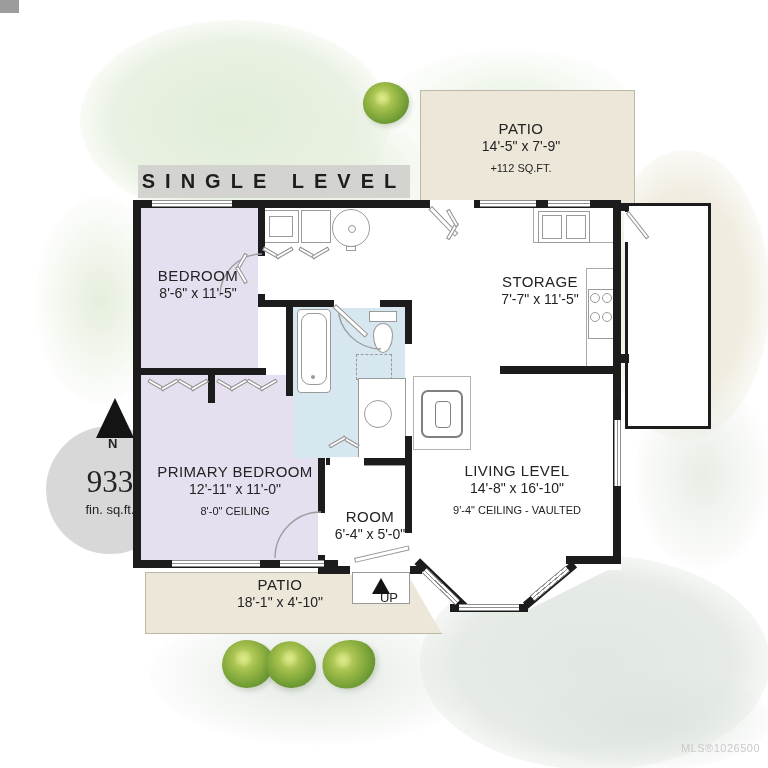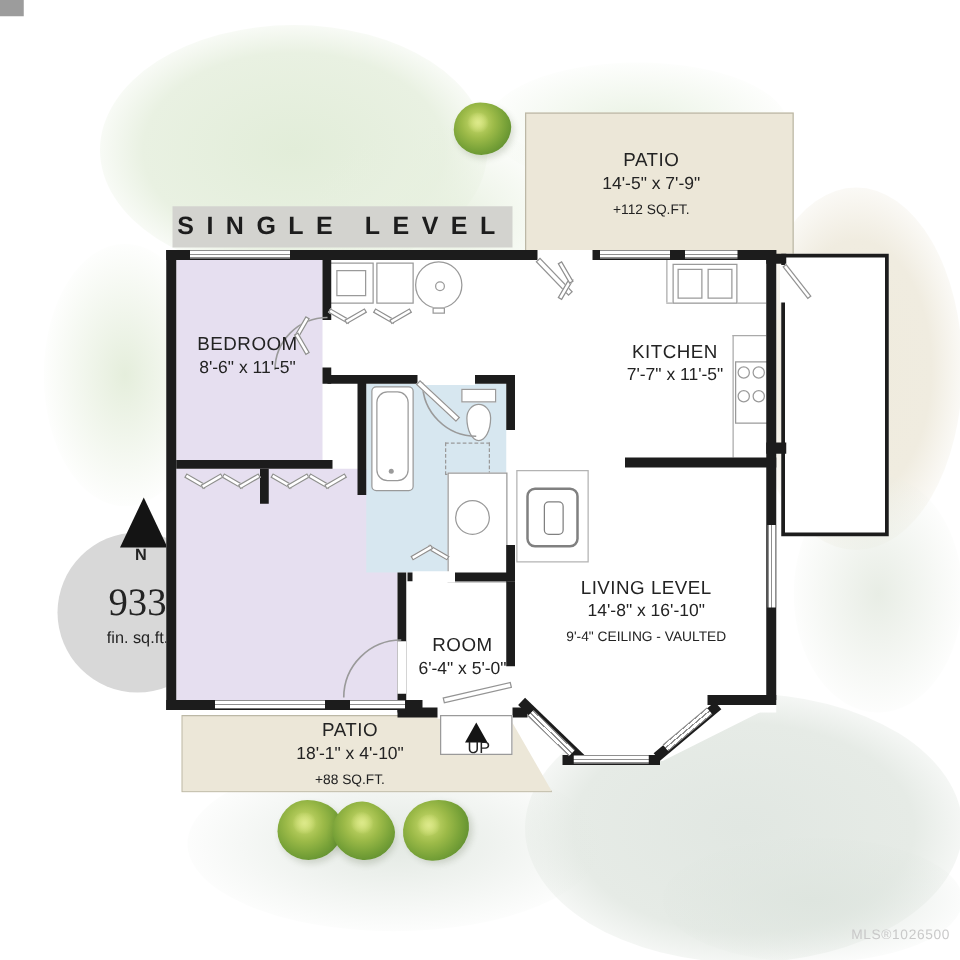--- a/index.html
+++ b/index.html
@@ -190,60 +190,64 @@
       <i class="l"></i>
       <i class="r"></i>
     </div>
   <div class="abs chev" style="left:438px;top:218px;transform:rotate(-90deg);">
       <i class="l"></i>
       <i class="r"></i>
     </div>
 
   <div class="abs fix" style="left:352px;top:572px;width:58px;height:32px;"></div>
   <div class="abs tri-up" style="left:372px;top:578px;"></div>
-  <div class="abs" style="left:368px;top:590px;width:30px;text-align:center;font-size:13px;">UP</div>
+  <div class="abs" style="left:368px;top:590px;width:30px;text-align:right;font-size:13px;">UP</div>
 
   <div class="abs banner" style="left:138px;top:165px;width:272px;height:33px;">
     <span>SINGLE LEVEL</span>
   </div>
 
   <div class="abs label" style="left:438px;top:119px;width:166px;">
     <div class="rname">PATIO</div>
     <div class="rdims">14'-5" x 7'-9"</div>
     <div class="rnote">+112 SQ.FT.</div>
   </div>
 
   <div class="abs label" style="left:135px;top:266px;width:126px;">
     <div class="rname">BEDROOM</div>
     <div class="rdims">8'-6" x 11'-5"</div>
   </div>
 
 
   <div class="abs label" style="left:478px;top:272px;width:124px;">
-    <div class="rname">KITCHEN</div>
+    <div class="rname">STORAGE</div>
     <div class="rdims">7'-7" x 11'-5"</div>
   </div>
 
 
+  <div class="abs label" style="left:143px;top:462px;width:184px;">
+    <div class="rname">PRIMARY BEDROOM</div>
+    <div class="rdims">12'-11" x 11'-0"</div>
+    <div class="rnote">8'-0" CEILING</div>
+  </div>
 
   <div class="abs label" style="left:428px;top:461px;width:178px;">
     <div class="rname">LIVING LEVEL</div>
     <div class="rdims">14'-8" x 16'-10"</div>
     <div class="rnote">9'-4" CEILING - VAULTED</div>
   </div>
 
   <div class="abs label" style="left:318px;top:507px;width:104px;">
     <div class="rname">ROOM</div>
     <div class="rdims">6'-4" x 5'-0"</div>
   </div>
 
   <div class="abs label" style="left:190px;top:575px;width:180px;">
     <div class="rname">PATIO</div>
     <div class="rdims">18'-1" x 4'-10"</div>
-    <div class="rnote">+88 SQ.FT.</div>
   </div>
 
   <div class="abs bush" style="left:363px;top:82px;width:46px;height:42px;"></div>
   <div class="abs bush" style="left:222px;top:640px;width:52px;height:48px;"></div>
   <div class="abs bush" style="left:266px;top:642px;width:50px;height:46px;transform:rotate(25deg);"></div>
   <div class="abs bush" style="left:322px;top:640px;width:54px;height:48px;transform:rotate(-18deg);"></div>
 
   <div class="abs watermark" style="right:8px;top:742px;">MLS®1026500</div>
 
 </div>

